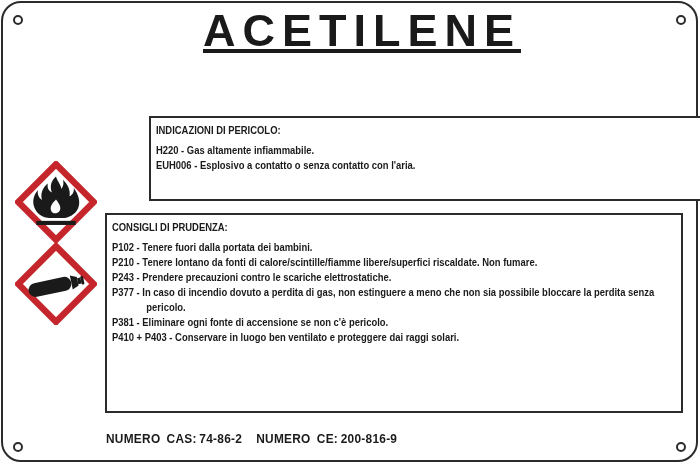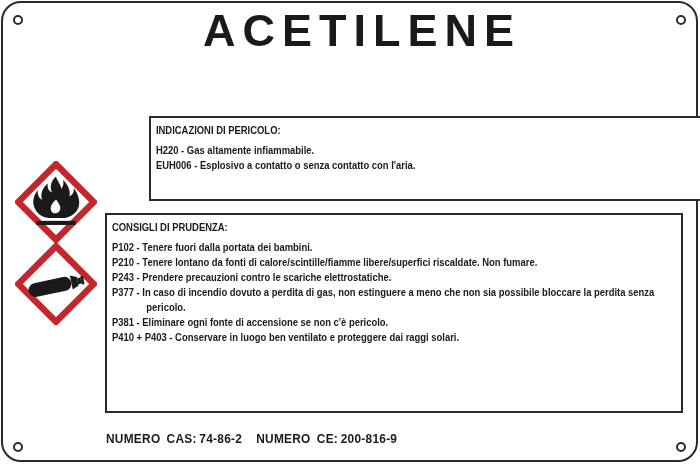--- a/index.html
+++ b/index.html
@@ -16,21 +16,21 @@
     border: 2px solid #2b2b2b; background: #ffffff;
   }
   .hole.tl { left: 13px; top: 15px; }
   .hole.tr { left: 676px; top: 15px; }
   .hole.bl { left: 13px; top: 442px; }
   .hole.br { left: 676px; top: 442px; }
   .title {
     position: absolute; top: 8px; left: 0; right: 0; margin: 0;
     text-align: center; font-size: 45px; line-height: 1;
     font-weight: bold; letter-spacing: 7px; padding-left: 24px;
-    color: #1a1a1a; white-space: nowrap;
+    color: #1a1a1a; white-space: nowrap; text-decoration: underline;
   }
   .pictograms { position: absolute; left: 15px; top: 161px; width: 84px; }
   .pictograms svg { display: block; margin-bottom: 0px; }
   .box {
     position: absolute; left: 105px; width: 578px;
     border: 2px solid #2b2b2b; background: #ffffff; box-sizing: border-box;
     overflow: hidden;
   }
   .box.hazard { top: 116px; height: 85px; margin-left: 44px; }
   .box.precaution { top: 213px; height: 200px; }

